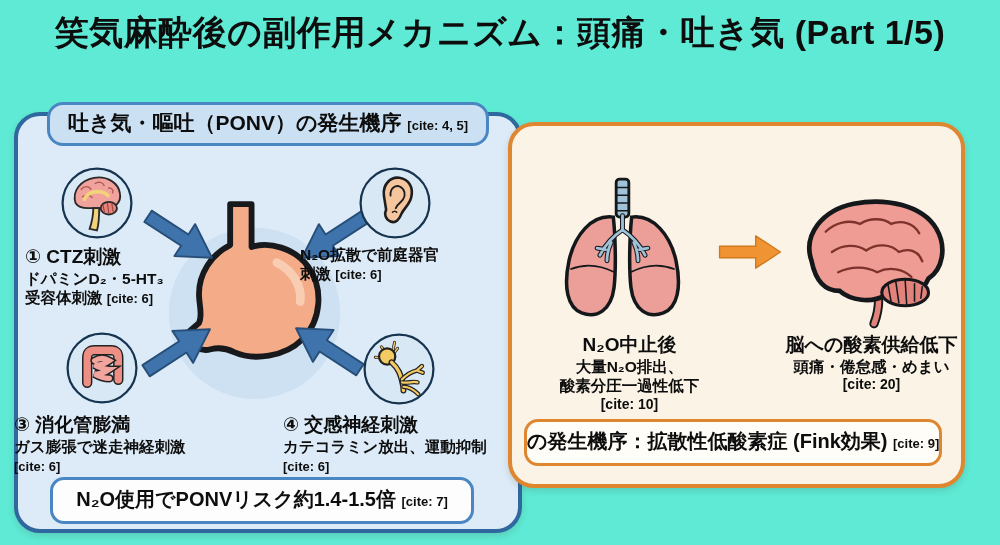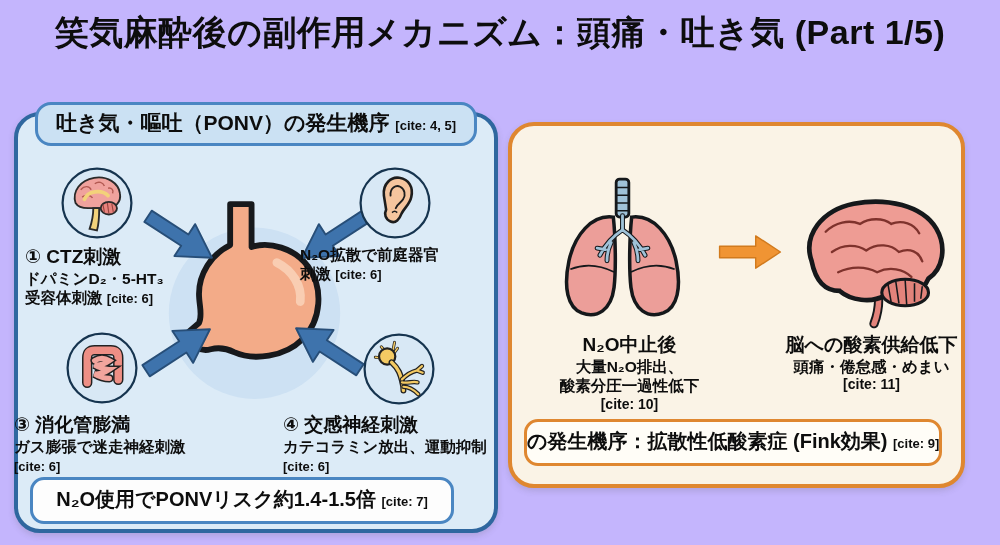--- a/index.html
+++ b/index.html
@@ -1,37 +1,37 @@
 <!DOCTYPE html>
 <html><head>
 <meta charset="utf-8">
 <style>
   html,body{margin:0;padding:0;background:#f4f2ed;}
-  .page{position:relative;width:1000px;height:545px;background:#c4b5fd;overflow:hidden;
+  .page{position:relative;width:1000px;height:545px;background:#5eead4;overflow:hidden;
         font-family:"Liberation Sans","DejaVu Sans",sans-serif;color:#0d0d0d;}
   .title{position:absolute;top:10px;left:0;width:100%;text-align:center;
          font-size:34px;font-weight:bold;letter-spacing:.5px;}
   .subtitle{position:absolute;top:62px;left:0;width:100%;text-align:center;
             font-size:16px;font-weight:600;}
   
   .panel{position:absolute;border-radius:26px;box-shadow:0 3px 6px rgba(80,80,70,.18);}
-  .panel-left{left:14px;top:112px;width:476px;height:413px;background:#dcebf7;border:4px solid #2f679f;}
+  .panel-left{left:14px;top:112px;width:476px;height:413px;background:#dcebf7;border:4px solid #2f679f;padding-left:24px;}
   .panel-right{left:508px;top:122px;width:449px;height:358px;background:#faf3e6;border:4px solid #df8730;}
   .pill{position:absolute;left:50%;transform:translateX(-50%);white-space:nowrap;
         padding:4px 18px 6px;border-radius:16px;font-size:21px;font-weight:bold;z-index:3;}
   .pill-blue{top:-14px;background:#cbe1f3;border:3px solid #4a86c2;}
   .pill-orange{top:-17px;background:#fdf7ec;border:3px solid #df8730;}
   .cite{font-size:13px;font-weight:600;}
   .icon-circle{position:absolute;width:74px;height:74px;}
   .li-item{position:absolute;}
   .li-title{font-size:19px;font-weight:bold;line-height:1.25;}
   .li-sub{font-size:15.5px;font-weight:bold;line-height:1.24;}
   .banner{position:absolute;text-align:center;white-space:nowrap;border-radius:14px;
           font-size:20px;font-weight:bold;padding:6px 0 8px;z-index:2;}
-  .banner-blue{left:12px;top:361px;width:418px;background:#fdfdfd;border:3px solid #4a86c2;}
+  .banner-blue{left:32px;top:361px;width:418px;background:#fdfdfd;border:3px solid #4a86c2;}
   .banner-orange{left:12px;top:293px;width:412px;background:#fffdf7;border:3px solid #df8730;}
   .step{position:absolute;text-align:center;}
   .step-title{font-size:19px;font-weight:bold;line-height:1.25;}
   .step-sub{font-size:15.5px;font-weight:bold;line-height:1.26;}
   .step-cite{font-size:14px;font-weight:600;}
   .footer{position:absolute;left:565px;top:489px;width:430px;font-size:12.5px;
           font-weight:bold;line-height:1.33;color:#222;}
   .arrow{position:absolute;}
   svg{display:block;}
 </style>
@@ -177,21 +177,21 @@
 
     <div class="step" style="left:20px;top:207px;width:195px;">
       <div class="step-title">N₂O中止後</div>
       <div class="step-sub">大量N₂O排出、</div>
       <div class="step-sub">酸素分圧一過性低下</div>
       <div class="step-cite">[cite: 10]</div>
     </div>
     <div class="step" style="left:252px;top:207px;width:215px;">
       <div class="step-title">脳への酸素供給低下</div>
       <div class="step-sub">頭痛・倦怠感・めまい</div>
-      <div class="step-cite">[cite: 11]</div>
+      <div class="step-cite">[cite: 20]</div>
     </div>
 
     <div class="banner banner-orange">
       <span>の発生機序：拡散性低酸素症 (Fink効果)</span>
       <span class="cite">[cite: 9]</span>
     </div>
   </div>
 
 
 </div>

